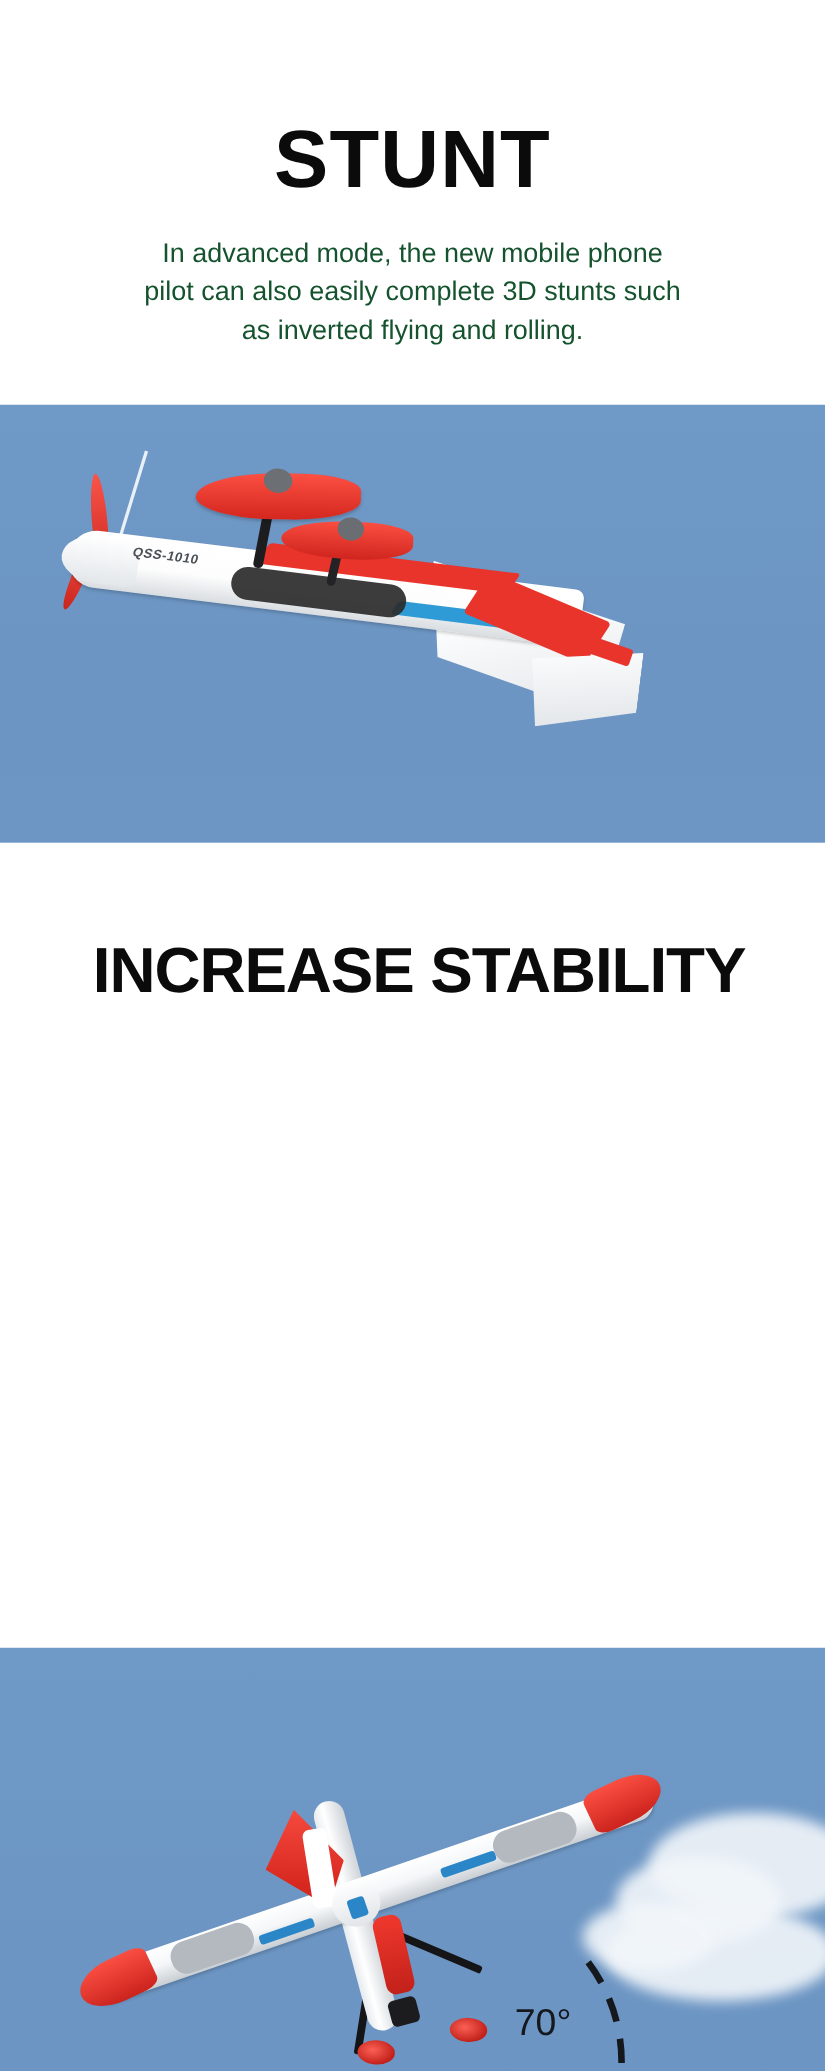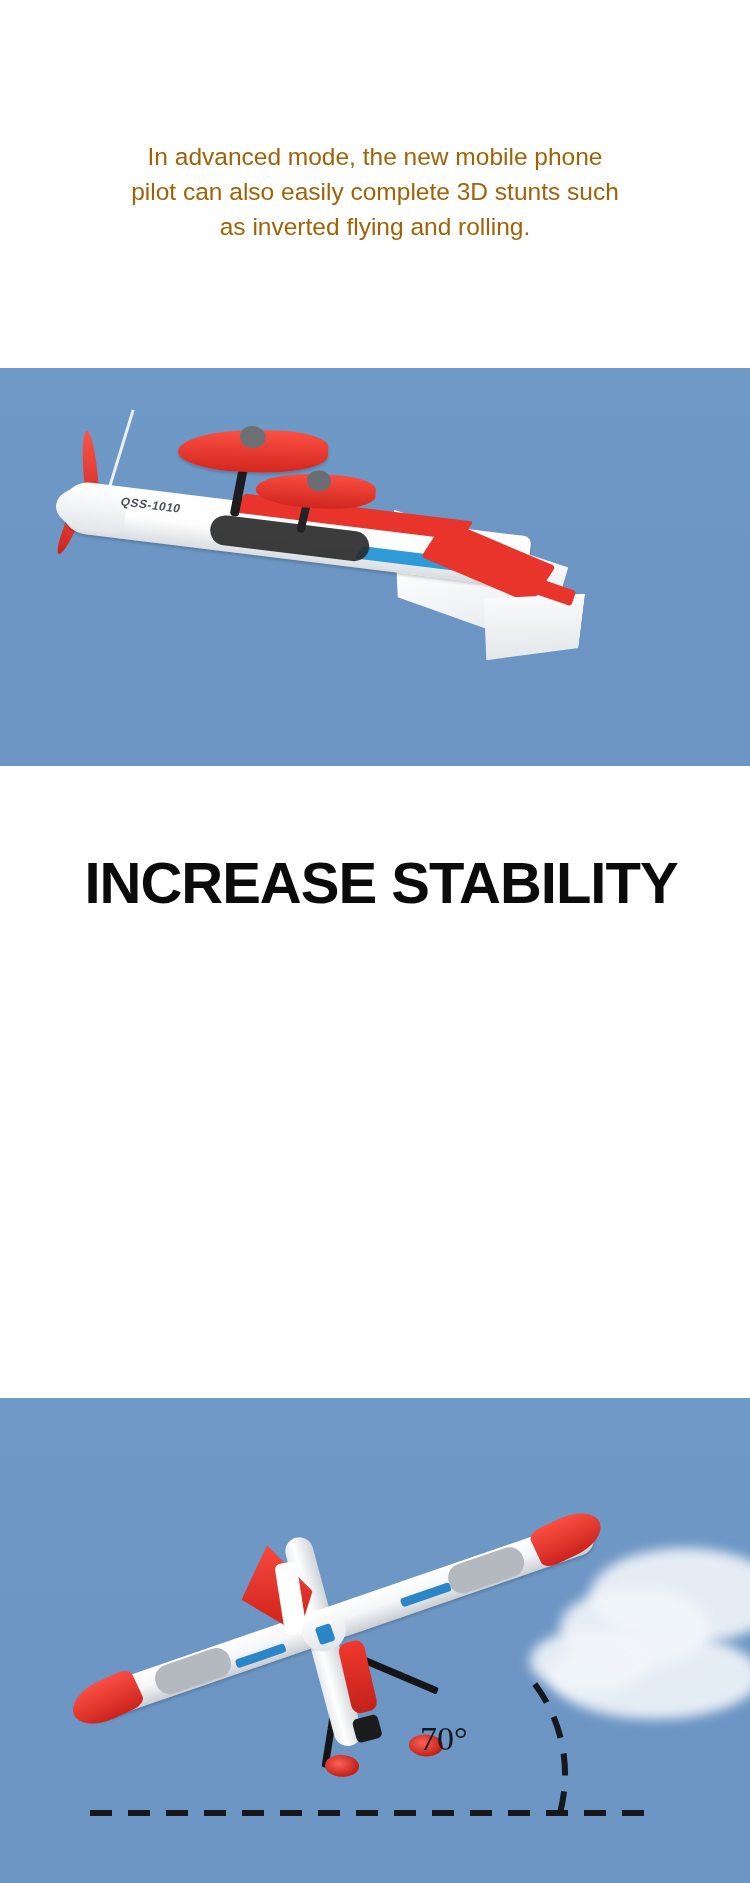--- a/index.html
+++ b/index.html
@@ -25,21 +25,21 @@
     letter-spacing: -0.5px;
     line-height: 1;
     white-space: nowrap;
   }
   .heading-stunt { font-size: 74px; letter-spacing: 1px; }
   .heading-stability { font-size: 58px; letter-spacing: -1px; }
 
   .section-body {
     font-size: 24.5px;
     line-height: 1.42;
-    color: #a16207;
+    color: #14532d;
     margin: 12px auto;
   }
   .body-narrow { width: 500px; }
   .body-wide   { width: 640px; }
 
   
   .photo-band {
     position: relative;
     width: 100%;
     overflow: hidden;
@@ -305,20 +305,21 @@
     color: #15181c;
     font-family: "Liberation Sans", sans-serif;
   }
 </style>
 </head>
 <body>
 
 <div class="page">
 
   <div class="text-section" style="padding-top:108px; height:368px;">
+    <h1 class="section-heading heading-stunt">STUNT</h1>
     <p class="section-body body-narrow" style="margin-top:32px;">In advanced mode, the new mobile phone pilot can also easily complete 3D stunts such as inverted flying and rolling.</p>
   </div>
 
   <div class="photo-band" style="height:398px;">
     <div class="sky-grad"></div>
 
     <div class="plane1">
       <div class="p1-prop"></div>
       <div class="p1-prop2"></div>
       <div class="p1-antenna"></div>
@@ -334,21 +335,21 @@
       <div class="p1-mast-a"></div>
       <div class="p1-mast-b"></div>
       <div class="p1-tailfin-a"></div>
       <div class="p1-tailfin-b"></div>
       <div class="p1-hub-a"></div>
       <div class="p1-hub-b"></div>
       <div class="p1-decal">QSS-1010</div>
     </div>
   </div>
 
-  <div class="text-section" style="padding-top:88px; height:632px;padding-left:12px;">
+  <div class="text-section" style="padding-top:88px; height:732px;padding-left:12px;">
     <h1 class="section-heading heading-stability">INCREASE STABILITY</h1>
   </div>
 
   <div class="photo-band" style="height:485px;">
     <div class="sky-grad"></div>
 
     <div class="cloud" style="right:-30px; top:150px; width:190px; height:96px;"></div>
     <div class="cloud" style="right:40px; top:190px; width:150px; height:80px;"></div>
     <div class="cloud" style="right:-10px; top:235px; width:210px; height:86px;"></div>
     <div class="cloud" style="right:100px; top:232px; width:120px; height:62px;"></div>
@@ -374,16 +375,16 @@
       <div class="p2-vstab-white"></div>
       <div class="p2-body-red"></div>
       <div class="p2-canopy"></div>
       <div class="p2-blue-body"></div>
     </div>
 
     <svg class="angle-overlay" viewBox="0 0 750 485" preserveAspectRatio="none">
       <line x1="90" y1="415" x2="660" y2="415" stroke="#15181c" stroke-width="6" stroke-dasharray="22 16" stroke-linecap="butt"></line>
       <path d="M 560 415 A 150 150 0 0 0 530 280" fill="none" stroke="#15181c" stroke-width="6" stroke-dasharray="22 16"></path>
     </svg>
-    <div class="angle-label" style="left:420px; top:322px;font-family:Liberation Serif, serif;">70°</div>
+    <div class="angle-label" style="left:468px; top:322px;">70°</div>
   </div>
 
 </div>
 
 </body></html>

